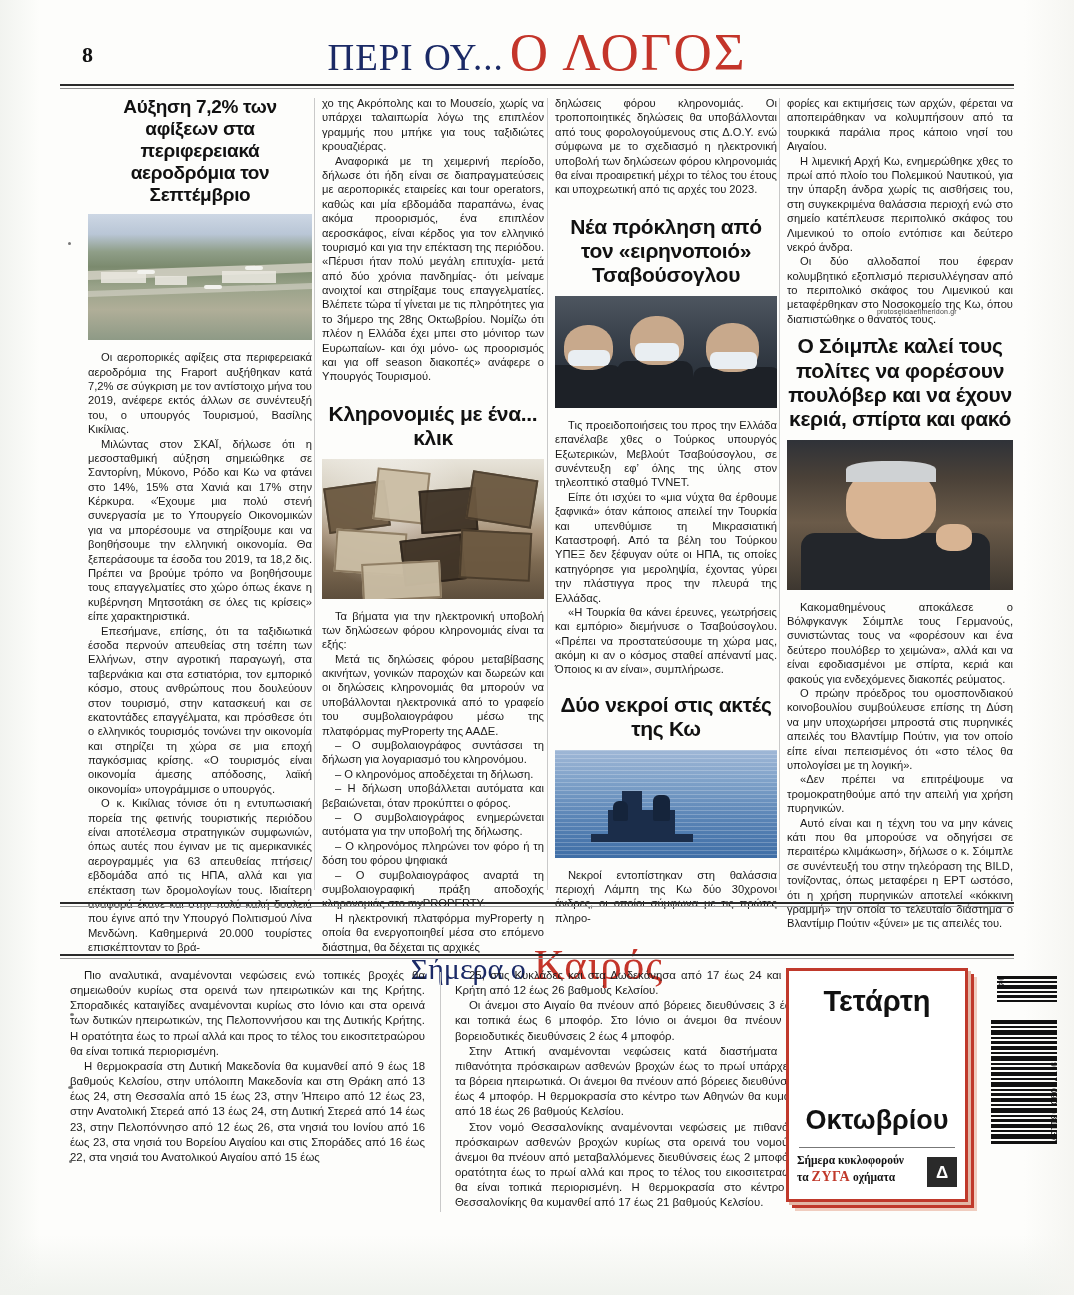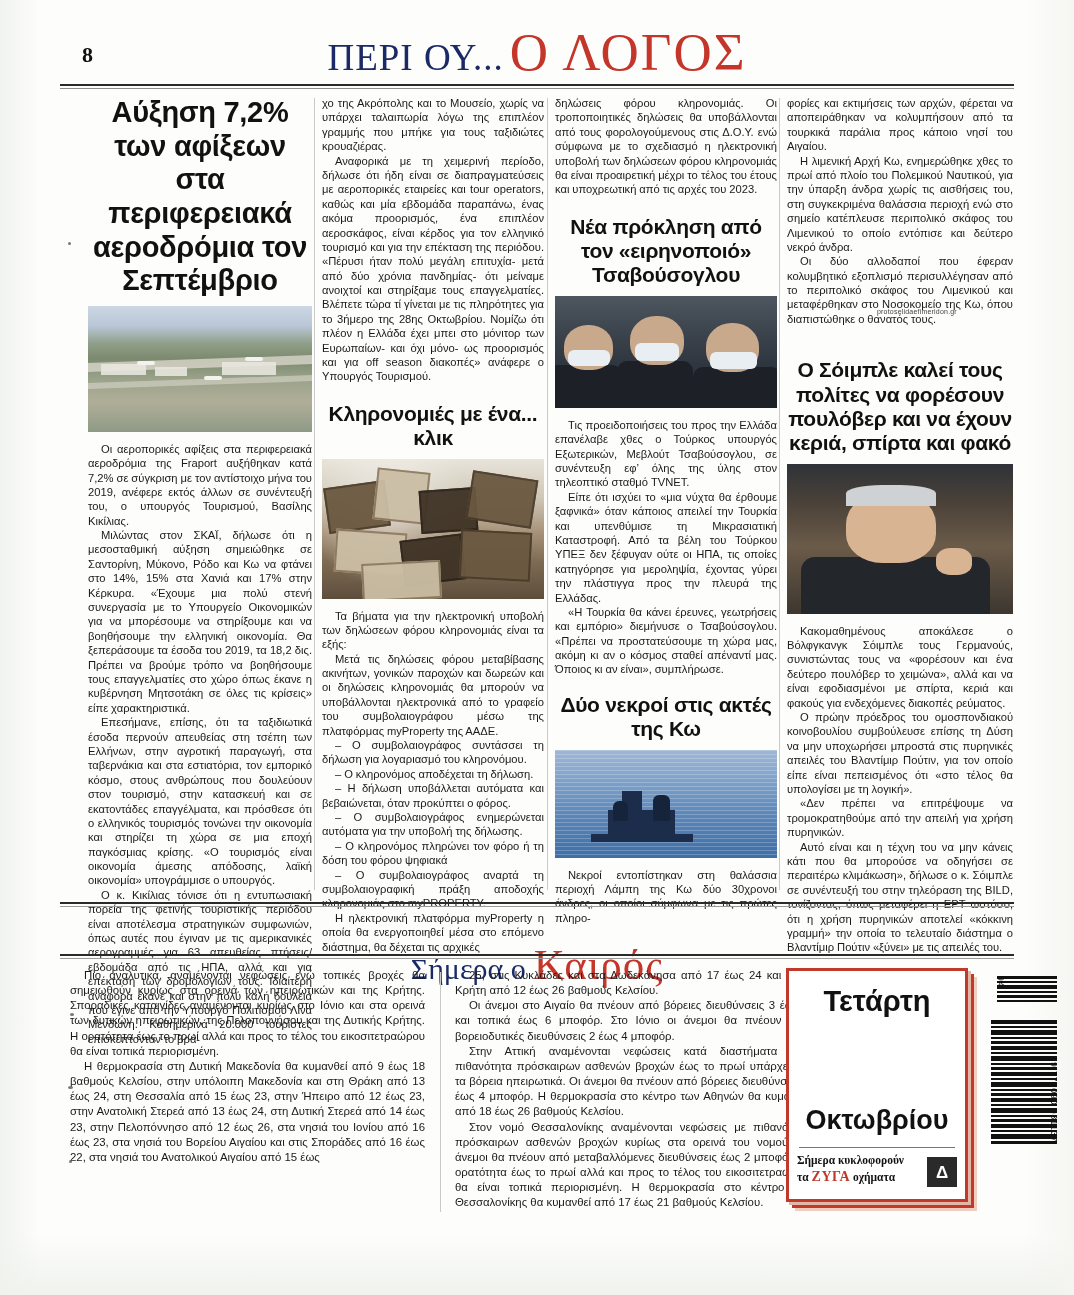--- a/index.html
+++ b/index.html
@@ -73,21 +73,21 @@
 
   h2.head{
     margin:0 0 8px 0;
     font-family:"Liberation Sans", sans-serif;
     font-weight:bold;
     text-align:center;
     color:#111;
     line-height:1.16;
     letter-spacing:-0.3px;
   }
-  .head-xl{font-size:29px;}
+  .head-xl{font-size:19px;}
   .head-lg{font-size:21px;}
 
   p.body{
     margin:0;
     font-size:11.2px;
     line-height:1.285;
     text-align:justify;
     text-indent:13px;
     color:#1a1a1a;
     -webkit-hyphens:auto;hyphens:auto;
@@ -364,21 +364,21 @@
       <p class="body">Νεκροί εντοπίστηκαν στη θαλάσσια περιοχή Λάμπη της Κω δύο 30χρονοι άνδρες, οι οποίοι σύμφωνα με τις πρώτες πληρο-</p>
     </div>
 
     <div class="col c4">
       <p class="body cont">φορίες και εκτιμήσεις των αρχών, φέρεται να αποπειράθηκαν να κολυμπήσουν από τα τουρκικά παράλια προς κάποιο νησί του Αιγαίου.</p>
       <p class="body">Η λιμενική Αρχή Κω, ενημερώθηκε χθες το πρωί από πλοίο του Πολεμικού Ναυτικού, για την ύπαρξη άνδρα χωρίς τις αισθήσεις του, στη συγκεκριμένα θαλάσσια περιοχή ενώ στο σημείο κατέπλευσε περιπολικό σκάφος του Λιμενικού το οποίο εντόπισε και δεύτερο νεκρό άνδρα.</p>
       <p class="body">Οι δύο αλλοδαποί που έφεραν κολυμβητικό εξοπλισμό περισυλλέγησαν από το περιπολικό σκάφος του Λιμενικού και μεταφέρθηκαν στο Νοσοκομείο της Κω, όπου διαπιστώθηκε ο θανατός τους.</p>
 
       <div class="credit" style="left:90px;top:212px">protoselidaefimeridon.gr</div>
 
-      <h2 class="head head-lg" style="margin-top:32px">Ο Σόιμπλε καλεί τους πολίτες να φορέσουν πουλόβερ και να έχουν κεριά, σπίρτα και φακό</h2>
+      <h2 class="head head-lg" style="margin-top:8px">Ο Σόιμπλε καλεί τους πολίτες να φορέσουν πουλόβερ και να έχουν κεριά, σπίρτα και φακό</h2>
 
       <div class="photo ph-schauble">
         <div class="ph-inner">
           <div class="jacket" style="left:6%;top:62%;width:84%;height:40%"></div>
           <div class="face" style="left:26%;top:18%;width:40%;height:48%"></div>
           <div class="hairline" style="left:26%;top:14%;width:40%;height:14%"></div>
           <div class="hand" style="left:66%;top:56%;width:16%;height:18%"></div>
         </div>
       </div>
 

